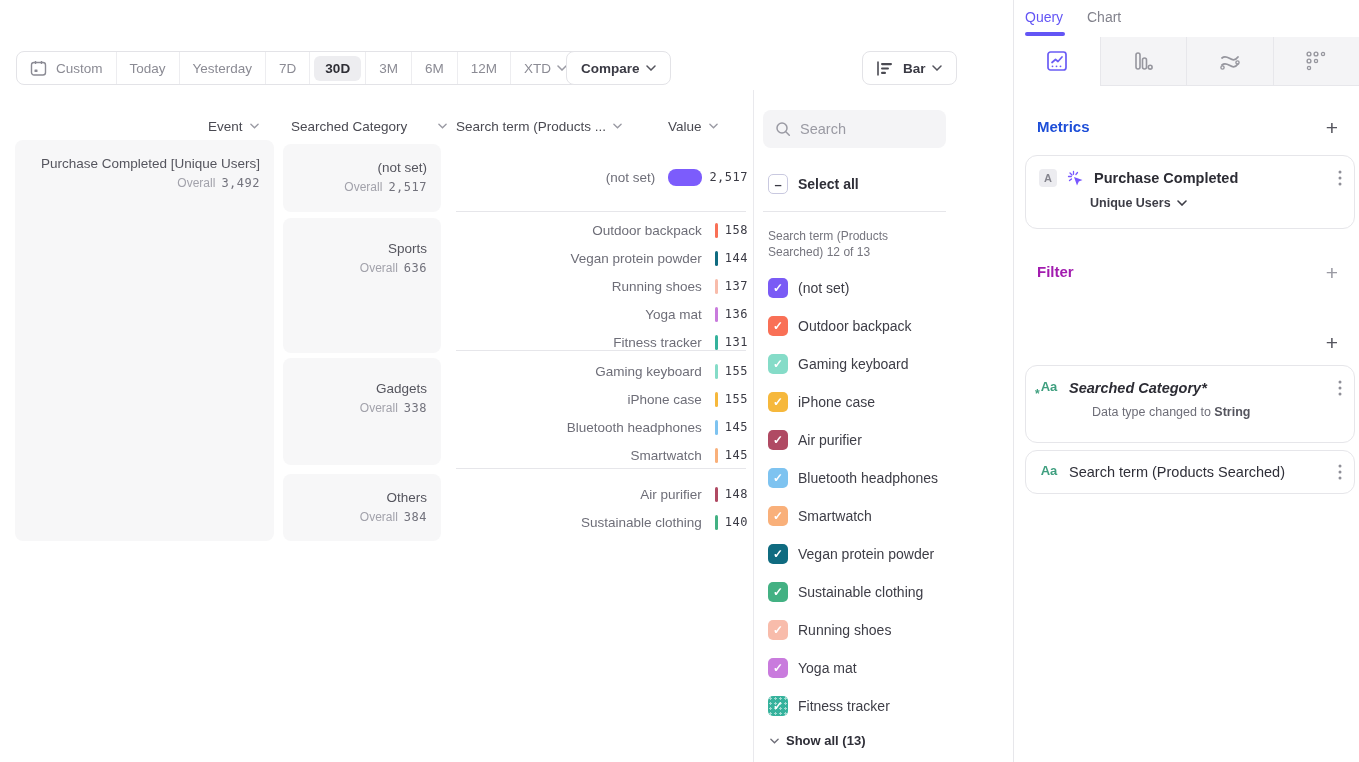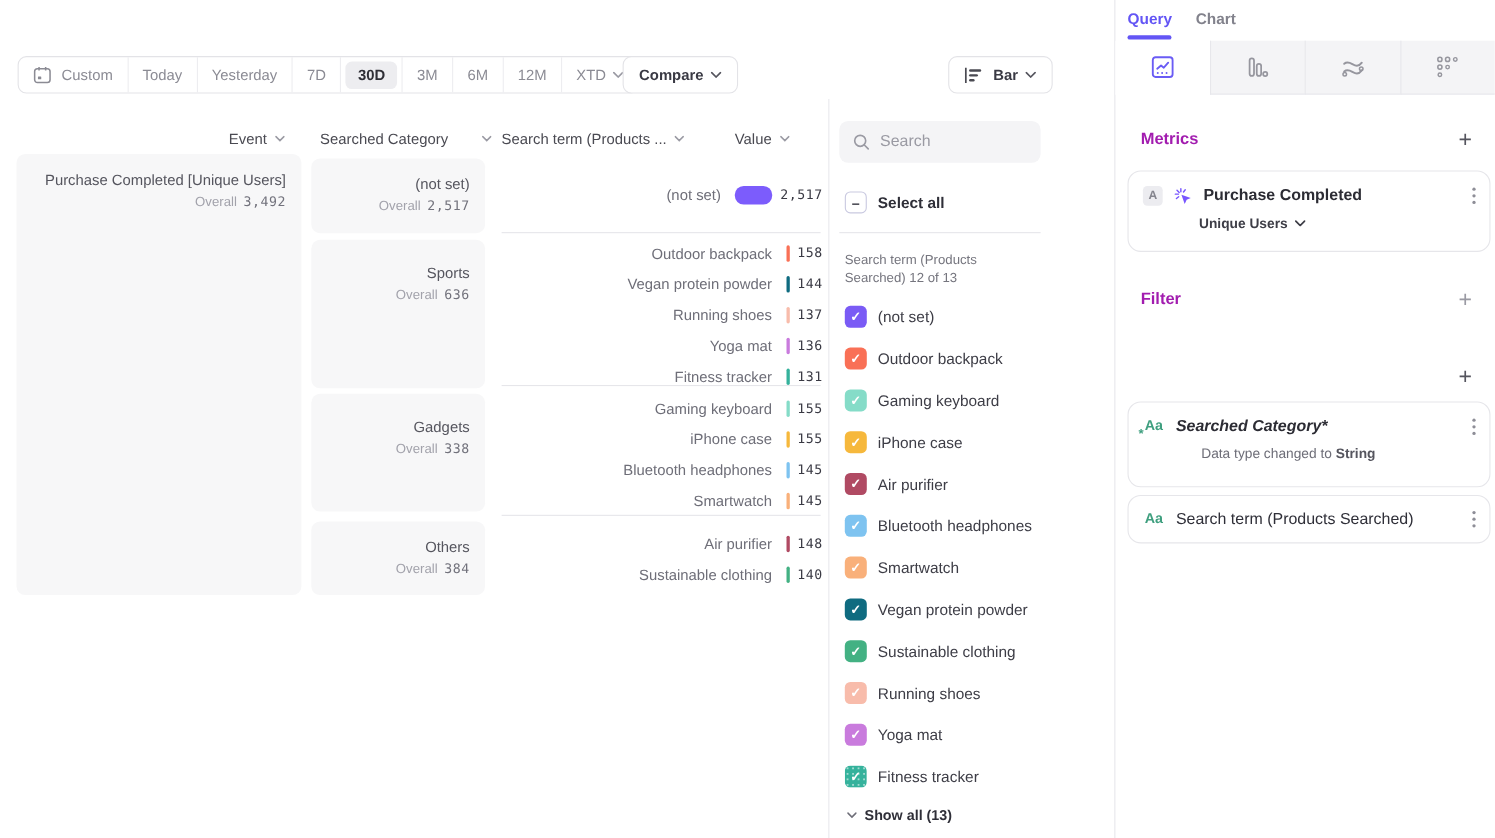--- a/index.html
+++ b/index.html
@@ -54,30 +54,30 @@
   .cb-row { position:absolute; left:768px; display:flex; align-items:center; height:20px; cursor:pointer; }
   .cb { width:20px; height:20px; border-radius:5px; flex:none; display:flex; align-items:center; justify-content:center;
     color:#fff; font-size:12px; font-weight:bold; }
   .cb.textured { background-image:radial-gradient(#ffffff88 1px, transparent 1.2px); background-size:5px 5px; }
   .cb-label { margin-left:10px; font-size:14px; color:#3d3d46; white-space:nowrap; }
   .show-all { position:absolute; left:770px; top:733px; display:flex; align-items:center; cursor:pointer; }
   .show-all .sa-text { margin-left:7px; font-size:13px; font-weight:bold; color:#2f2f38; }
 
   
   .qpanel-border { position:absolute; left:1013px; top:0; bottom:0; width:1px; background:#e7e7eb; }
-  .qtab { position:absolute; top:9px; font-size:14px; font-weight:bold; cursor:pointer; }
+  .qtab { position:absolute; top:9px; font-size:14px; font-weight:normal; cursor:pointer; }
   .qtab.active { color:#6355f5; }
   .qtab.inactive { color:#82828c; }
   .qtab-underline { position:absolute; top:32px; height:4px; border-radius:2px; background:#6355f5; }
   .icon-strip { position:absolute; left:1014px; top:37px; right:0; height:49px; display:flex; }
   .icon-cell { flex:1; display:flex; align-items:center; justify-content:center; background:#f4f4f6;
     border-bottom:1px solid #e7e7eb; border-left:1px solid #e7e7eb; cursor:pointer; color:#96969e; }
   .icon-cell:first-child { border-left:none; }
   .icon-cell.active { background:#fff; border-bottom:1px solid #fff; color:#6a5cf5; border-bottom-left-radius:0; }
-  .q-heading { position:absolute; left:1037px; font-size:15px; font-weight:bold; color:#a21caf; }
+  .q-heading { position:absolute; left:1037px; font-size:15px; font-weight:bold; color:#1d4ed8; }
   .q-heading.dim { color:#a21caf; }
   .q-plus { position:absolute; left:1322px; width:20px; height:20px; font-size:21px; font-weight:normal;
     color:#55555e; display:flex; align-items:center; justify-content:center; cursor:pointer; line-height:20px; }
   .q-card { position:absolute; left:1025px; width:330px; background:#fff; border:1px solid #e6e6ea; border-radius:12px; }
   .a-badge { width:18px; height:18px; background:#ececf0; border-radius:4px; font-size:11px; color:#85858e;
     display:flex; align-items:center; justify-content:center; font-weight:bold; flex:none; }
   .m-row1 { display:flex; align-items:center; padding:13px 12px 0 13px; }
   .m-title { margin-left:10px; font-size:14.5px; font-weight:bold; color:#2c2c34; flex:1; }
   .m-title.italic { font-style:italic; }
   .kebab { color:#8e8e97; flex:none; cursor:pointer; display:flex; }

